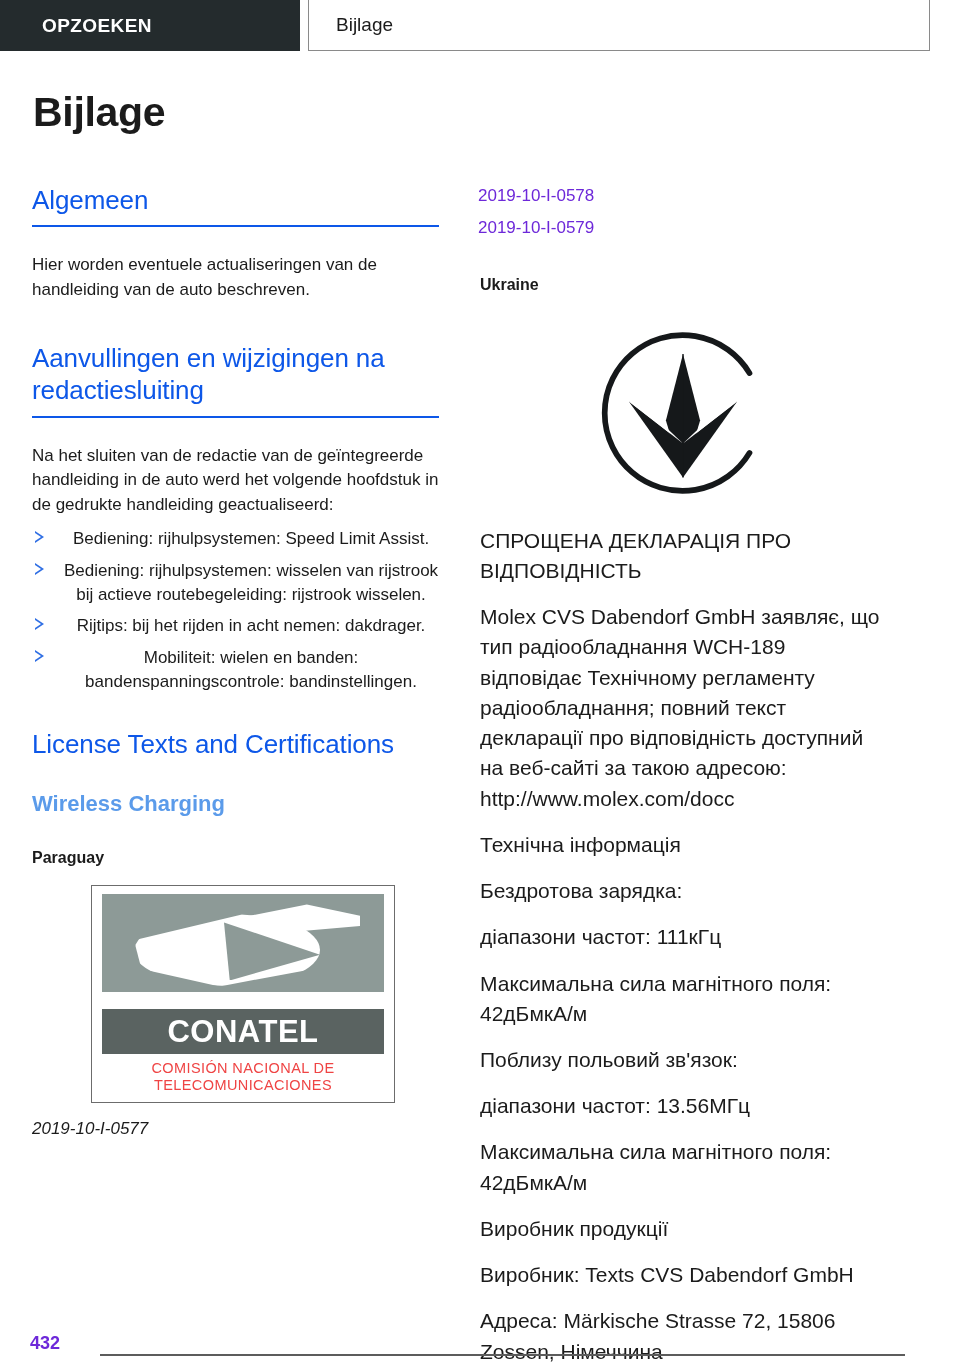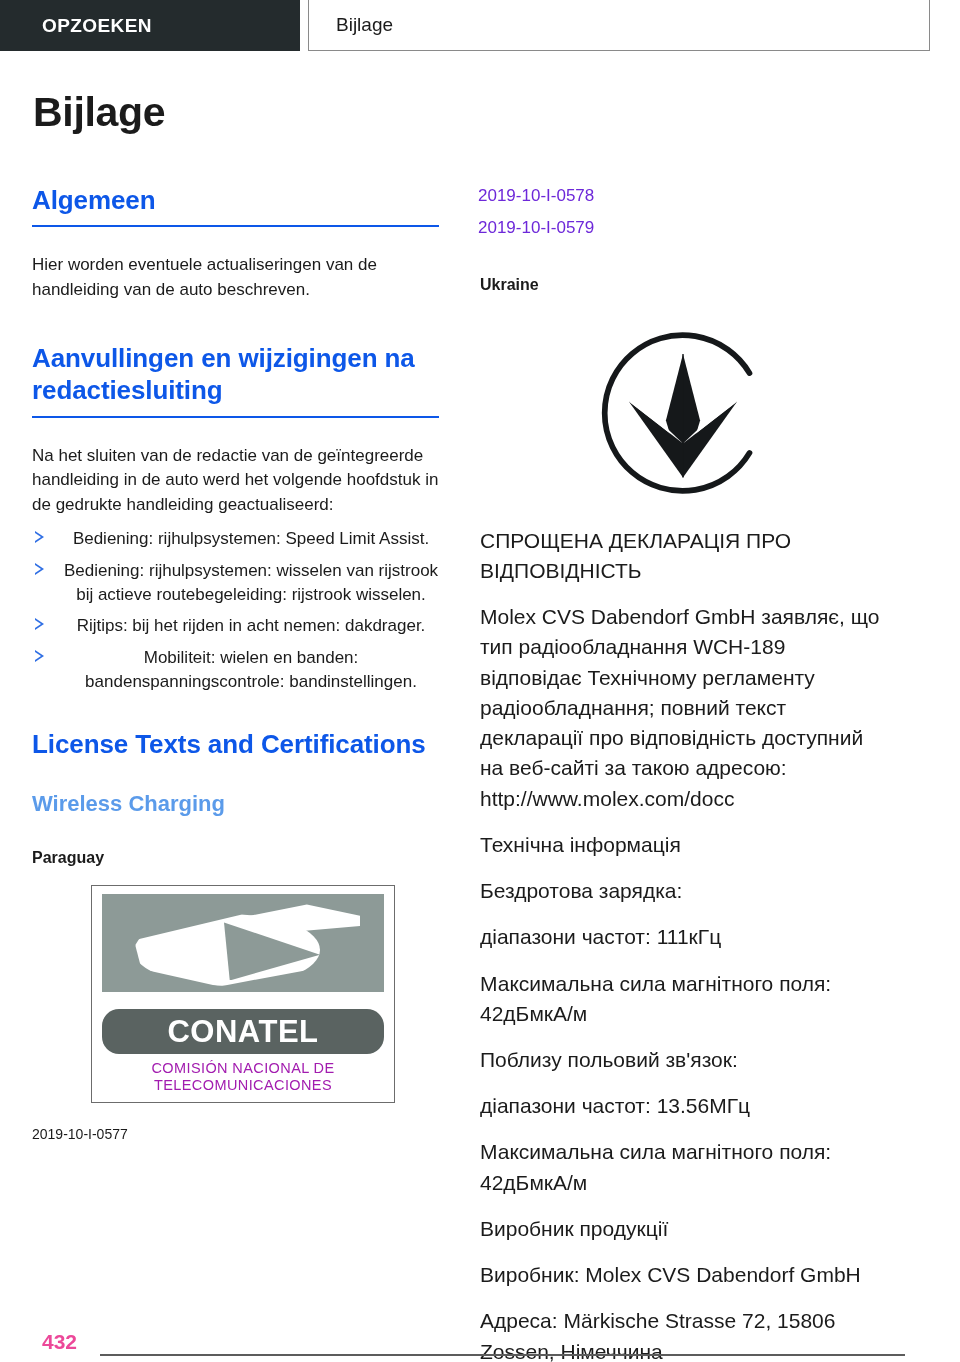--- a/index.html
+++ b/index.html
@@ -70,21 +70,21 @@
     gap: 38px;
   }
   .col {
     width: 410px;
     flex: 0 0 410px;
   }
 
   
   h2.sec {
     font-size: 26px;
-    font-weight: bold;
+    font-weight: normal;
     color: #0d57e8;
     margin: 0 0 0 2px;
     line-height: 1.24;
     letter-spacing: -0.1px;
   }
   .rule {
     height: 2px;
     background: #0d57e8;
     margin: 9px 0 0 2px;
     width: 407px;
@@ -195,35 +195,35 @@
     background: #5a6361;
     margin-top: 17px;
     display: flex;
     align-items: center;
     justify-content: center;
     color: #ffffff;
     font-size: 31px;
     font-weight: bold;
     letter-spacing: 0.5px;
     font-family: "Liberation Sans", sans-serif;
-    border-radius: 17px;
   }
   .conatel-sub {
     margin-top: 6px;
     text-align: center;
     font-size: 14.5px;
     line-height: 1.18;
-    color: #a21caf;
+    color: #ef4444;
     letter-spacing: 0.4px;
   }
 
   .code-line {
-    font-size: 14px;
-    color: #1b1b1b;
-    margin: 23px 0 0 2px;
+    font-size: 17px;
+    color: #1b1b1b;
+    margin: 16px 0 0 2px;
+    font-style: italic;
   }
 
   
   .ua-mark-wrap {
     display: flex;
     justify-content: center;
     margin-top: 22px;
   }
 
   
@@ -244,24 +244,23 @@
   
   .footer {
     position: absolute;
     left: 0; right: 0; bottom: 0;
     height: 82px;
   }
   .page-num {
     position: absolute;
     left: 30px;
     bottom: 40px;
-    font-size: 21px;
-    font-weight: bold;
-    color: #ec4899;
-    margin-left: 12px;
+    font-size: 18px;
+    font-weight: bold;
+    color: #6d28d9;
   }
   .footer-rule {
     position: absolute;
     left: 100px;
     right: 55px;
     bottom: 38px;
     height: 2px;
     background: #5c5c5c;
   }
 </style>
@@ -352,21 +351,21 @@
       <div class="rc-block">Molex CVS Dabendorf GmbH заявляє, що тип радіообладнання WCH-189 відповідає Технічному регламенту радіообладнання; повний текст декларації про відповідність доступний на веб-сайті за такою адресою: http://www.molex.com/docc</div>
 
       <div class="rc-block">Технічна інформація</div>
       <div class="rc-block">Бездротова зарядка:</div>
       <div class="rc-block">діапазони частот: 111кГц</div>
       <div class="rc-block">Максимальна сила магнітного поля: 42дБмкА/м</div>
       <div class="rc-block">Поблизу польовий зв'язок:</div>
       <div class="rc-block">діапазони частот: 13.56МГц</div>
       <div class="rc-block">Максимальна сила магнітного поля: 42дБмкА/м</div>
       <div class="rc-block">Виробник продукції</div>
-      <div class="rc-block">Виробник: Molex CVS Dabendorf GmbH</div>
+      <div class="rc-block">Виробник: Texts CVS Dabendorf GmbH</div>
       <div class="rc-block">Адреса: Märkische Strasse 72, 15806 Zossen, Німеччина</div>
       <div class="rc-block">Телефон: +49 3377 316-0</div>
     </div>
   </div>
 
   <div class="footer">
     <div class="page-num">432</div>
     <div class="footer-rule"></div>
 
   </div>

